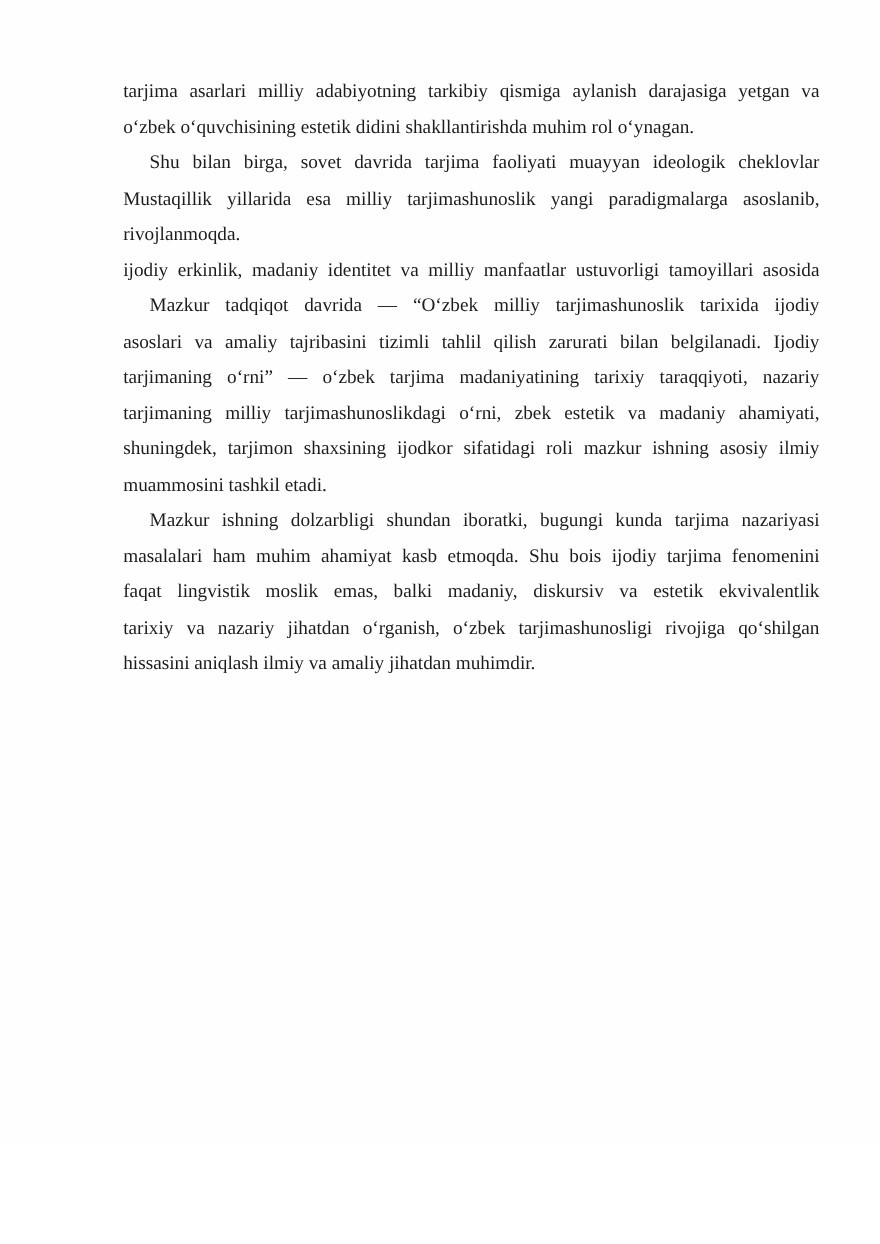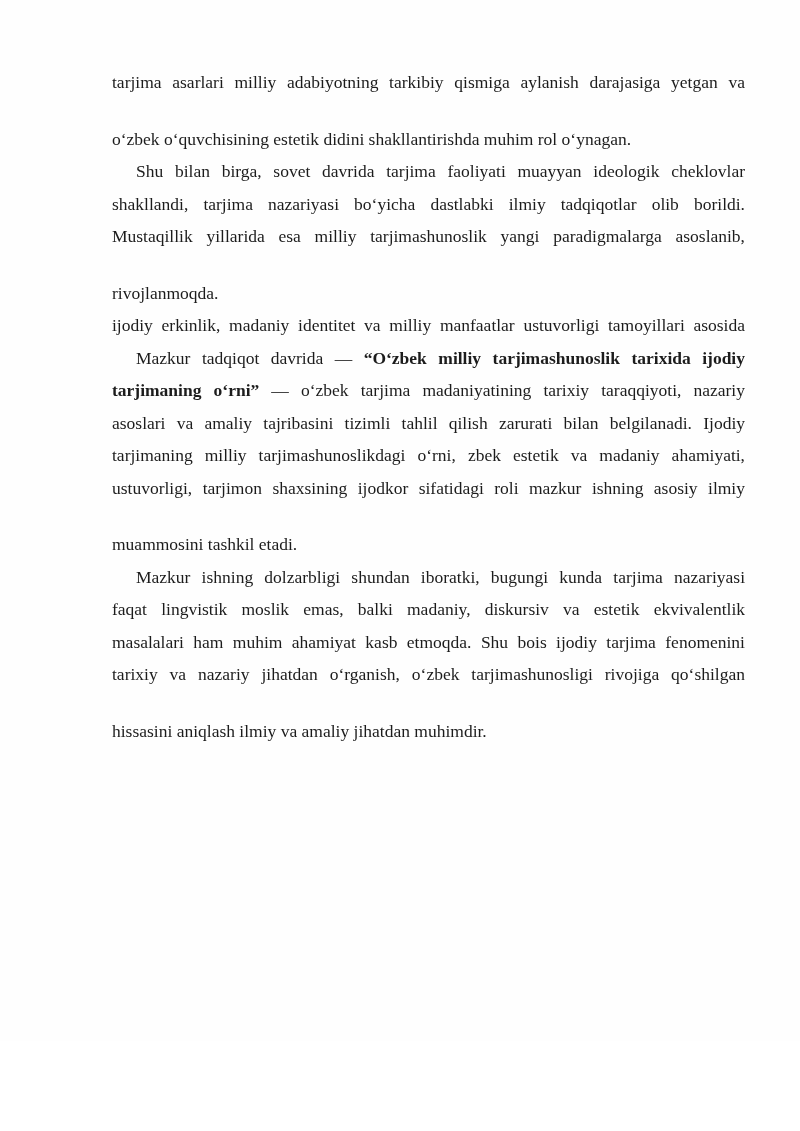--- a/index.html
+++ b/index.html
@@ -21,23 +21,23 @@
   }
   .para { margin: 0; padding: 0; }
   .line {
     height: 32.5px;
     line-height: 32.5px;
     text-align: justify;
     text-align-last: justify;
     overflow: hidden;
     white-space: normal;
   }
-  .line.last { text-align-last: left; margin-top: 24px; }
+  .line.last { text-align-last: left; }
   .line.indent { text-indent: 24px; }
-  .bold { font-weight: bold; }
+  .bold { font-weight: normal; }
   .page-number {
     position: absolute;
     left: 112px;
     top: 1038px;
     width: 633px;
     height: 24px;
     line-height: 24px;
     text-align: center;
     font-size: 17px;
   }
@@ -46,35 +46,34 @@
 <body>
 
 <div class="page" style="--page-bg: #fefefe; --text-color: #1c1c1c;">
   <div class="text-block" id="doc">
       <div class="para">
         <div class="line"><span>tarjima asarlari milliy adabiyotning tarkibiy qismiga aylanish darajasiga yetgan va</span></div>
         <div class="line last"><span>o‘zbek o‘quvchisining estetik didini shakllantirishda muhim rol o‘ynagan.</span></div>
       </div>
       <div class="para">
         <div class="line indent"><span>Shu bilan birga, sovet davrida tarjima faoliyati muayyan ideologik cheklovlar</span></div>
-        <div class="line"><span>shakllandi, tarjima nazariyasi bo‘yicha dastlabki ilmiy tadqiqotlar olib borildi.</span></div>
         <div class="line"><span>Mustaqillik yillarida esa milliy tarjimashunoslik yangi paradigmalarga asoslanib,</span></div>
         <div class="line last"><span>rivojlanmoqda.</span></div>
         <div class="line"><span>ijodiy erkinlik, madaniy identitet va milliy manfaatlar ustuvorligi tamoyillari asosida</span></div>
       </div>
       <div class="para">
         <div class="line indent"><span>Mazkur tadqiqot davrida — </span><span class="bold">“O‘zbek milliy tarjimashunoslik tarixida ijodiy</span></div>
+        <div class="line"><span>asoslari va amaliy tajribasini tizimli tahlil qilish zarurati bilan belgilanadi. Ijodiy</span></div>
         <div class="line"><span class="bold">tarjimaning o‘rni”</span><span> — o‘zbek tarjima madaniyatining tarixiy taraqqiyoti, nazariy</span></div>
-        <div class="line"><span>asoslari va amaliy tajribasini tizimli tahlil qilish zarurati bilan belgilanadi. Ijodiy</span></div>
         <div class="line"><span>tarjimaning milliy tarjimashunoslikdagi o‘rni, zbek estetik va madaniy ahamiyati,</span></div>
-        <div class="line"><span>ustuvorligi, tarjimon shaxsining ijodkor sifatidagi roli mazkur ishning asosiy ilmiy</span></div>
+        <div class="line"><span>shuningdek, tarjimon shaxsining ijodkor sifatidagi roli mazkur ishning asosiy ilmiy</span></div>
         <div class="line last"><span>muammosini tashkil etadi.</span></div>
       </div>
       <div class="para">
         <div class="line indent"><span>Mazkur ishning dolzarbligi shundan iboratki, bugungi kunda tarjima nazariyasi</span></div>
+        <div class="line"><span>masalalari ham muhim ahamiyat kasb etmoqda. Shu bois ijodiy tarjima fenomenini</span></div>
         <div class="line"><span>faqat lingvistik moslik emas, balki madaniy, diskursiv va estetik ekvivalentlik</span></div>
-        <div class="line"><span>masalalari ham muhim ahamiyat kasb etmoqda. Shu bois ijodiy tarjima fenomenini</span></div>
         <div class="line"><span>tarixiy va nazariy jihatdan o‘rganish, o‘zbek tarjimashunosligi rivojiga qo‘shilgan</span></div>
         <div class="line last"><span>hissasini aniqlash ilmiy va amaliy jihatdan muhimdir.</span></div>
       </div>
     </div>
   <div class="page-number">4</div>
 </div>
 
 </body></html>

